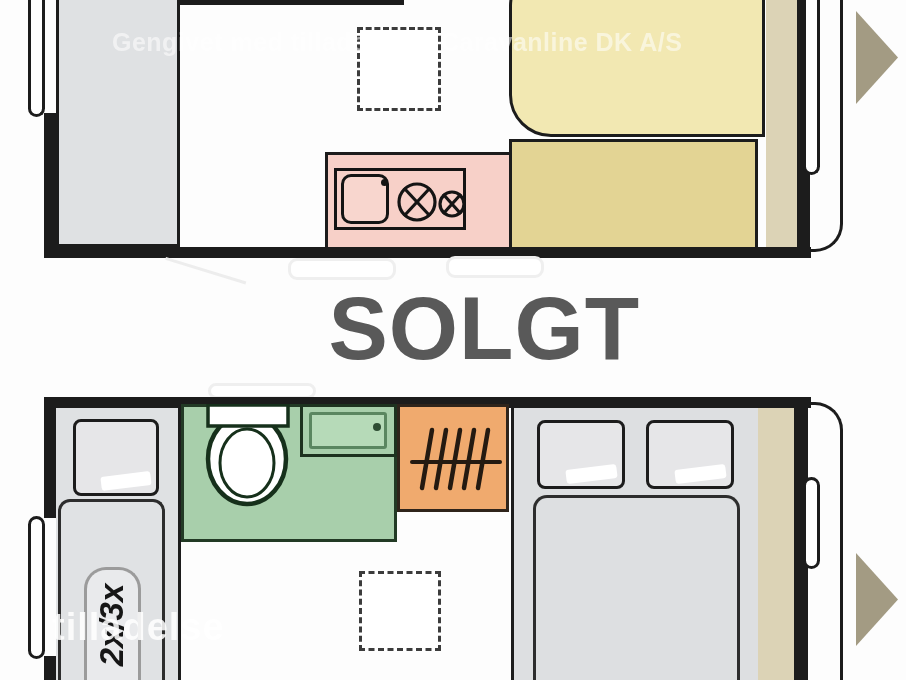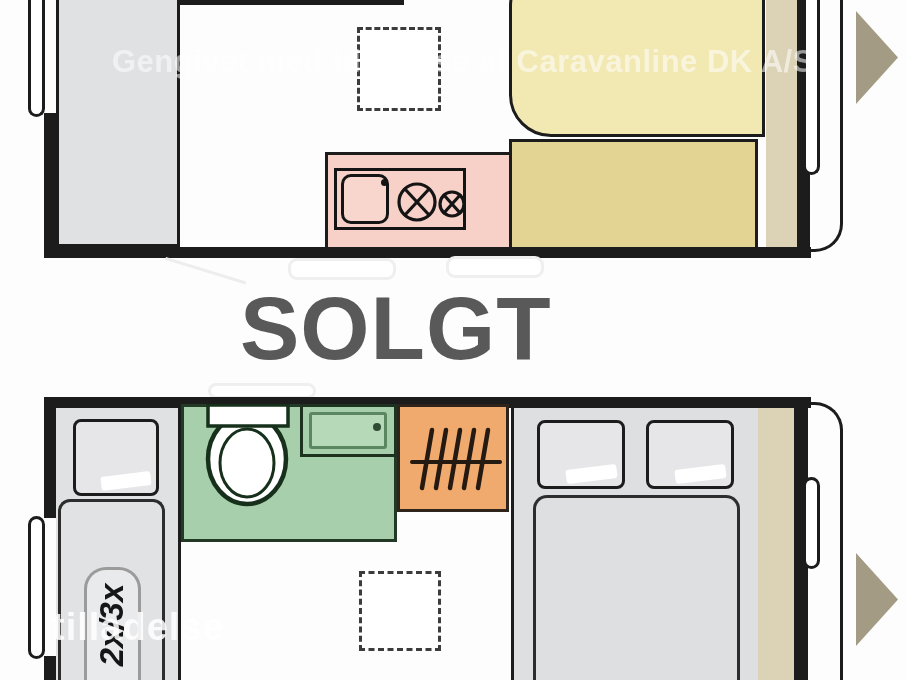--- a/index.html
+++ b/index.html
@@ -6,21 +6,21 @@
   #canvas{position:relative;width:906px;height:680px;overflow:hidden;background:#fdfdfd;
           font-family:"Liberation Sans", sans-serif;}
   .abs{position:absolute;box-sizing:border-box;}
   .wall{background:#1c1c1c;}
   .ghost{border:3px solid #efefef;border-radius:9px;background:#fff;}
   .pillow{background:#e6e6e8;border:3px solid #1c1c1c;border-radius:8px;}
   .sheen{position:absolute;right:5px;bottom:5px;width:62%;height:14px;background:#ffffff;
          transform:rotate(-7deg);border-radius:3px;}
   .dashedbox{border:3px dashed #3c3c3c;background:#fff;}
   .watermark{color:rgba(255,255,255,0.6);font-weight:bold;white-space:nowrap;pointer-events:none;}
-  #solgt{font-size:89px;font-weight:bold;color:#595959;text-align:left;line-height:1;
+  #solgt{font-size:89px;font-weight:bold;color:#595959;text-align:right;line-height:1;
          letter-spacing:1px;}
   #bed-label span{display:inline-block;transform:rotate(-90deg);font-size:33px;font-style:italic;
          color:#161616;white-space:nowrap;font-weight:bold;}
   svg{display:block;}
 </style>
 </head>
 <body>
 
 <div id="canvas">
 
@@ -53,21 +53,21 @@
     </svg>
 
     <div class="abs" style="left:766px;top:0;width:31px;height:247px;background:#dcd3b6;"></div>
     <div class="abs wall" style="left:797px;top:0;width:13px;height:247px;"></div>
     <div class="abs" style="left:806px;top:-20px;width:37px;height:272px;border-right:3px solid #1c1c1c;border-bottom:3px solid #1c1c1c;border-radius:0 0 28px 0;"></div>
     <div class="abs" style="left:803px;top:-16px;width:17px;height:191px;background:#fff;border:3px solid #1c1c1c;border-top:none;border-radius:0 0 10px 10px;"></div>
     <svg class="abs" style="left:856px;top:11px;" width="42" height="93" viewBox="0 0 42 93">
       <polygon points="0,0 42,46.5 0,93" fill="#a39b83"></polygon>
     </svg>
 
-    <div class="abs watermark" style="left:112px;top:44px;font-size:31px;letter-spacing:0.5px;color:rgba(255,255,255,0.55);">Gengivet med tilladelse af Caravanline DK A/S</div>
+    <div class="abs watermark" style="left:112px;top:28px;font-size:25px;letter-spacing:0.5px;color:rgba(255,255,255,0.55);">Gengivet med tilladelse af Caravanline DK A/S</div>
   </div>
 
   <div class="abs ghost" style="left:288px;top:258px;width:108px;height:22px;"></div>
   <div class="abs ghost" style="left:446px;top:256px;width:98px;height:22px;"></div>
   <div class="abs" style="left:166px;top:257px;width:84px;height:3px;background:#ededed;transform:rotate(17deg);transform-origin:left top;"></div>
   <div class="abs ghost" style="left:208px;top:383px;width:108px;height:16px;"></div>
 
   <div id="solgt" class="abs" style="left:240px;top:284px;width:400px;height:96px;">SOLGT</div>
 
   <div class="abs" style="left:0;top:395px;width:906px;height:285px;">

